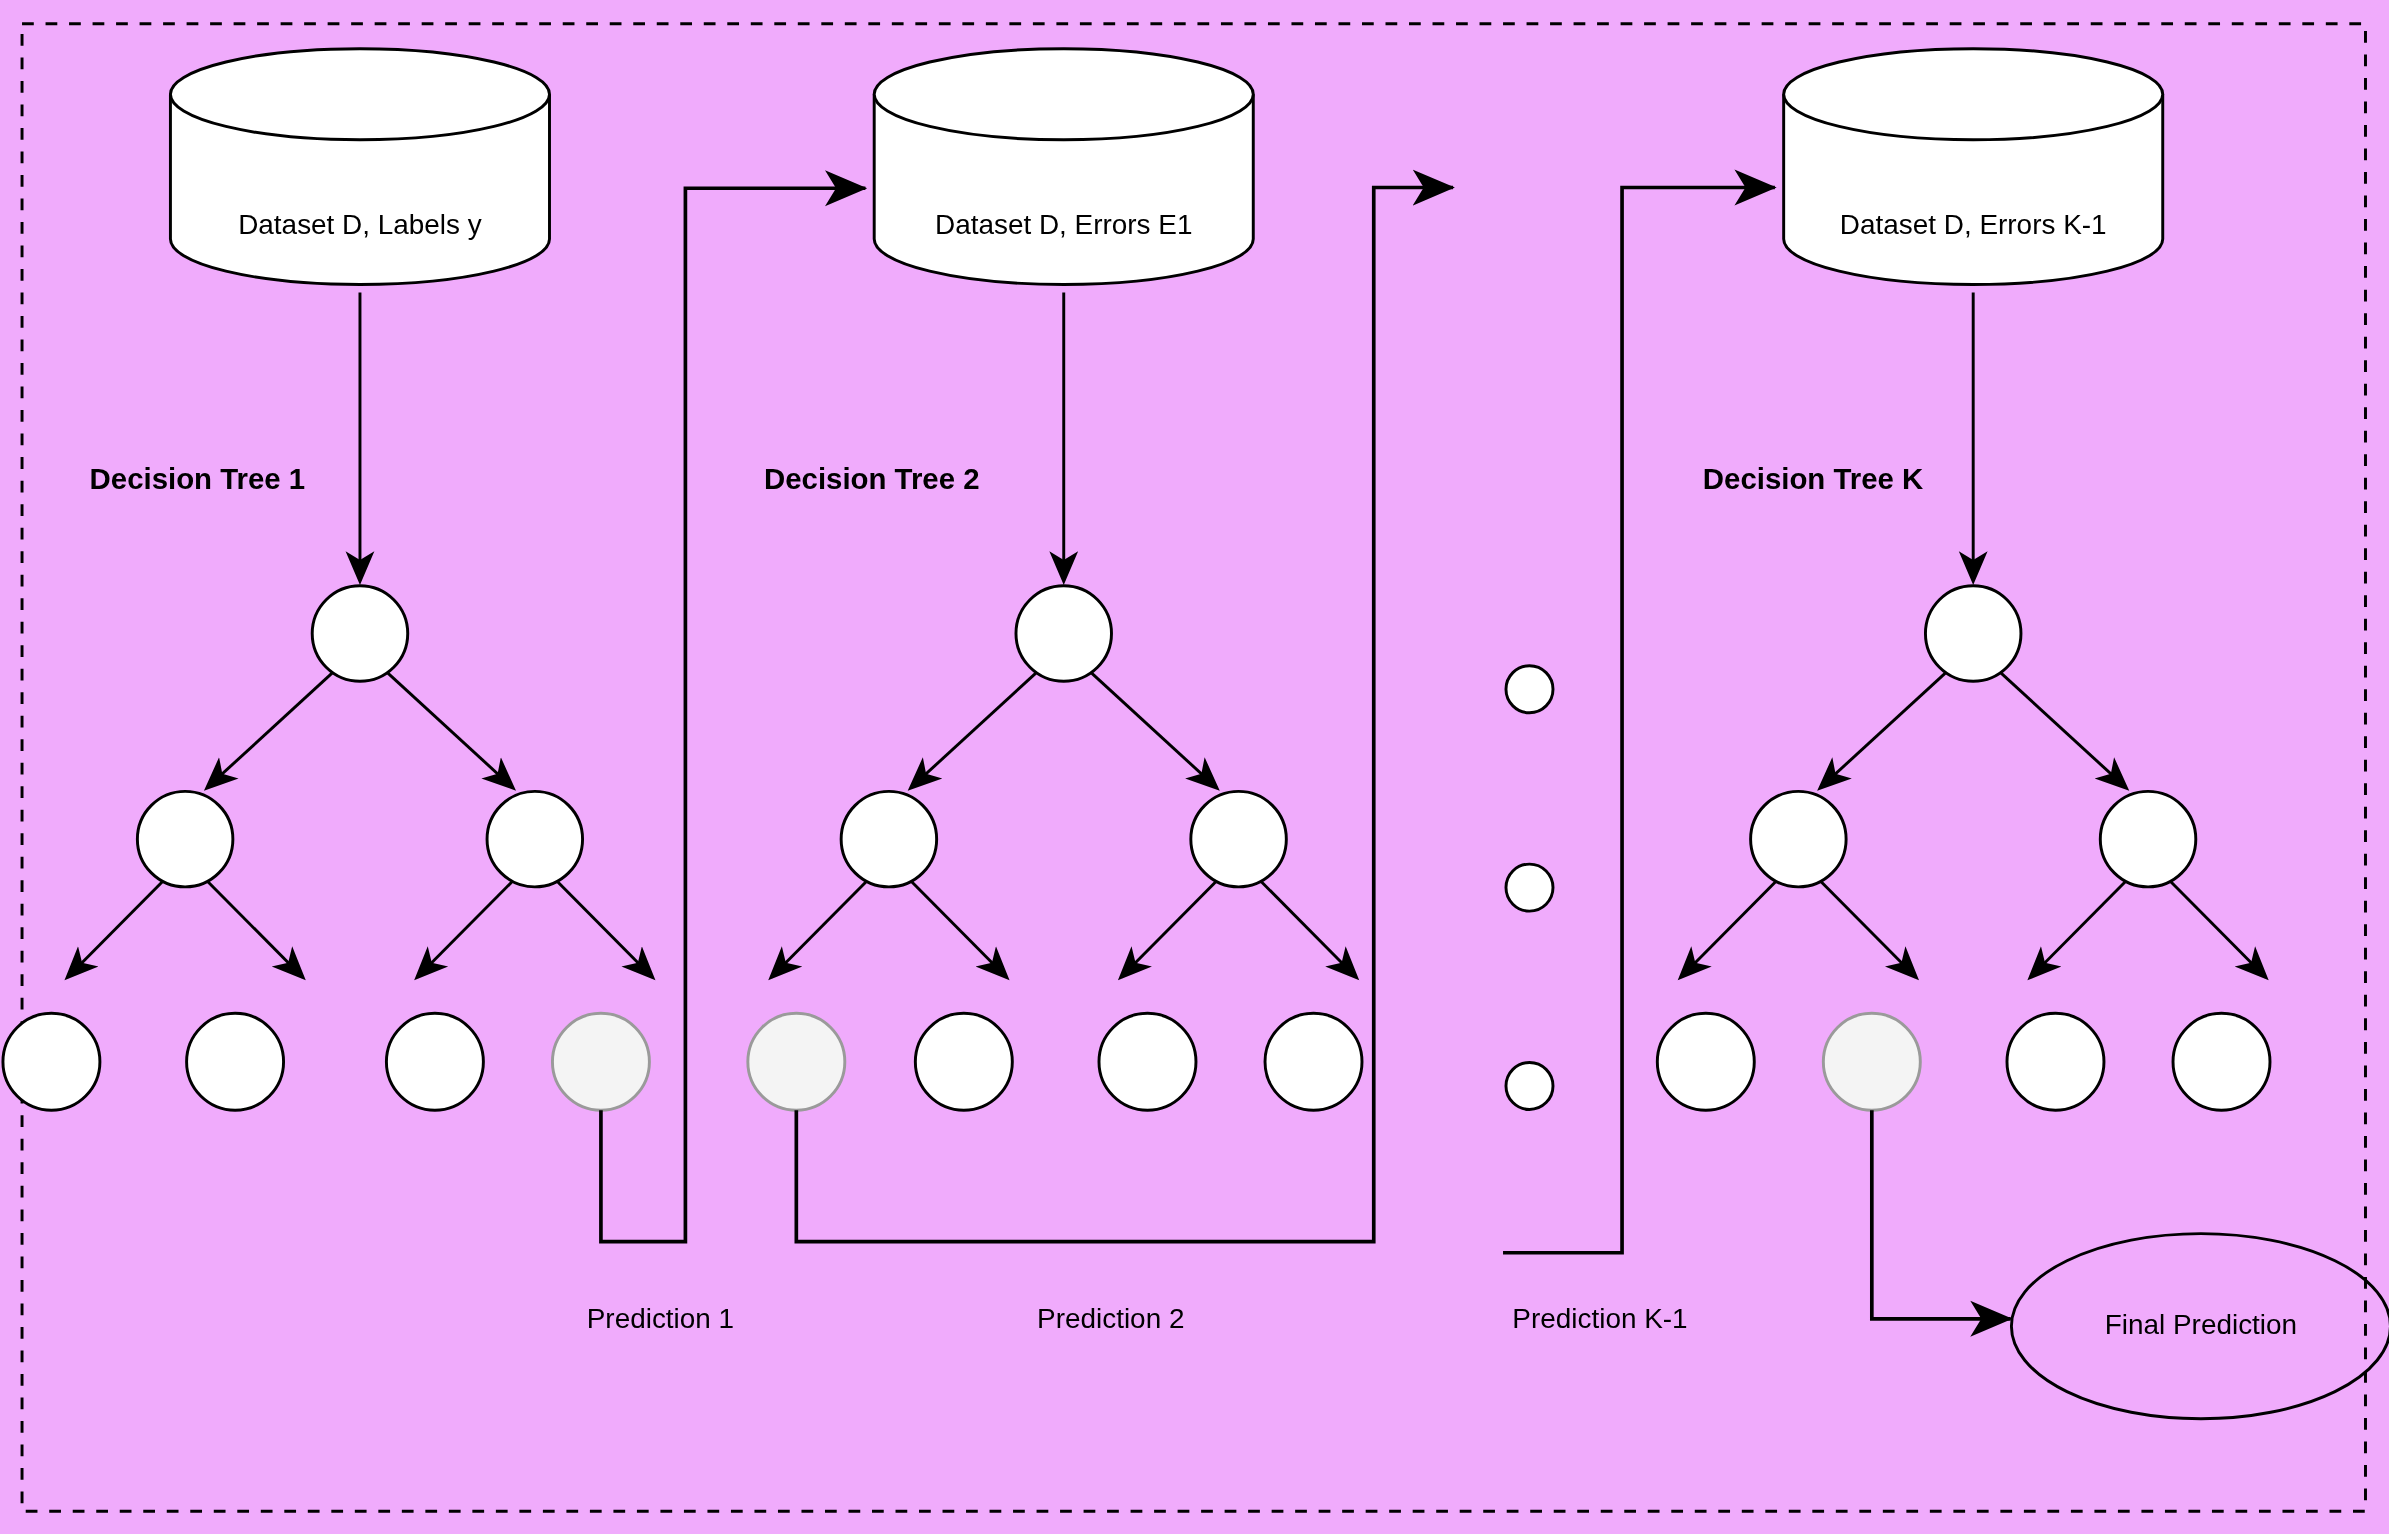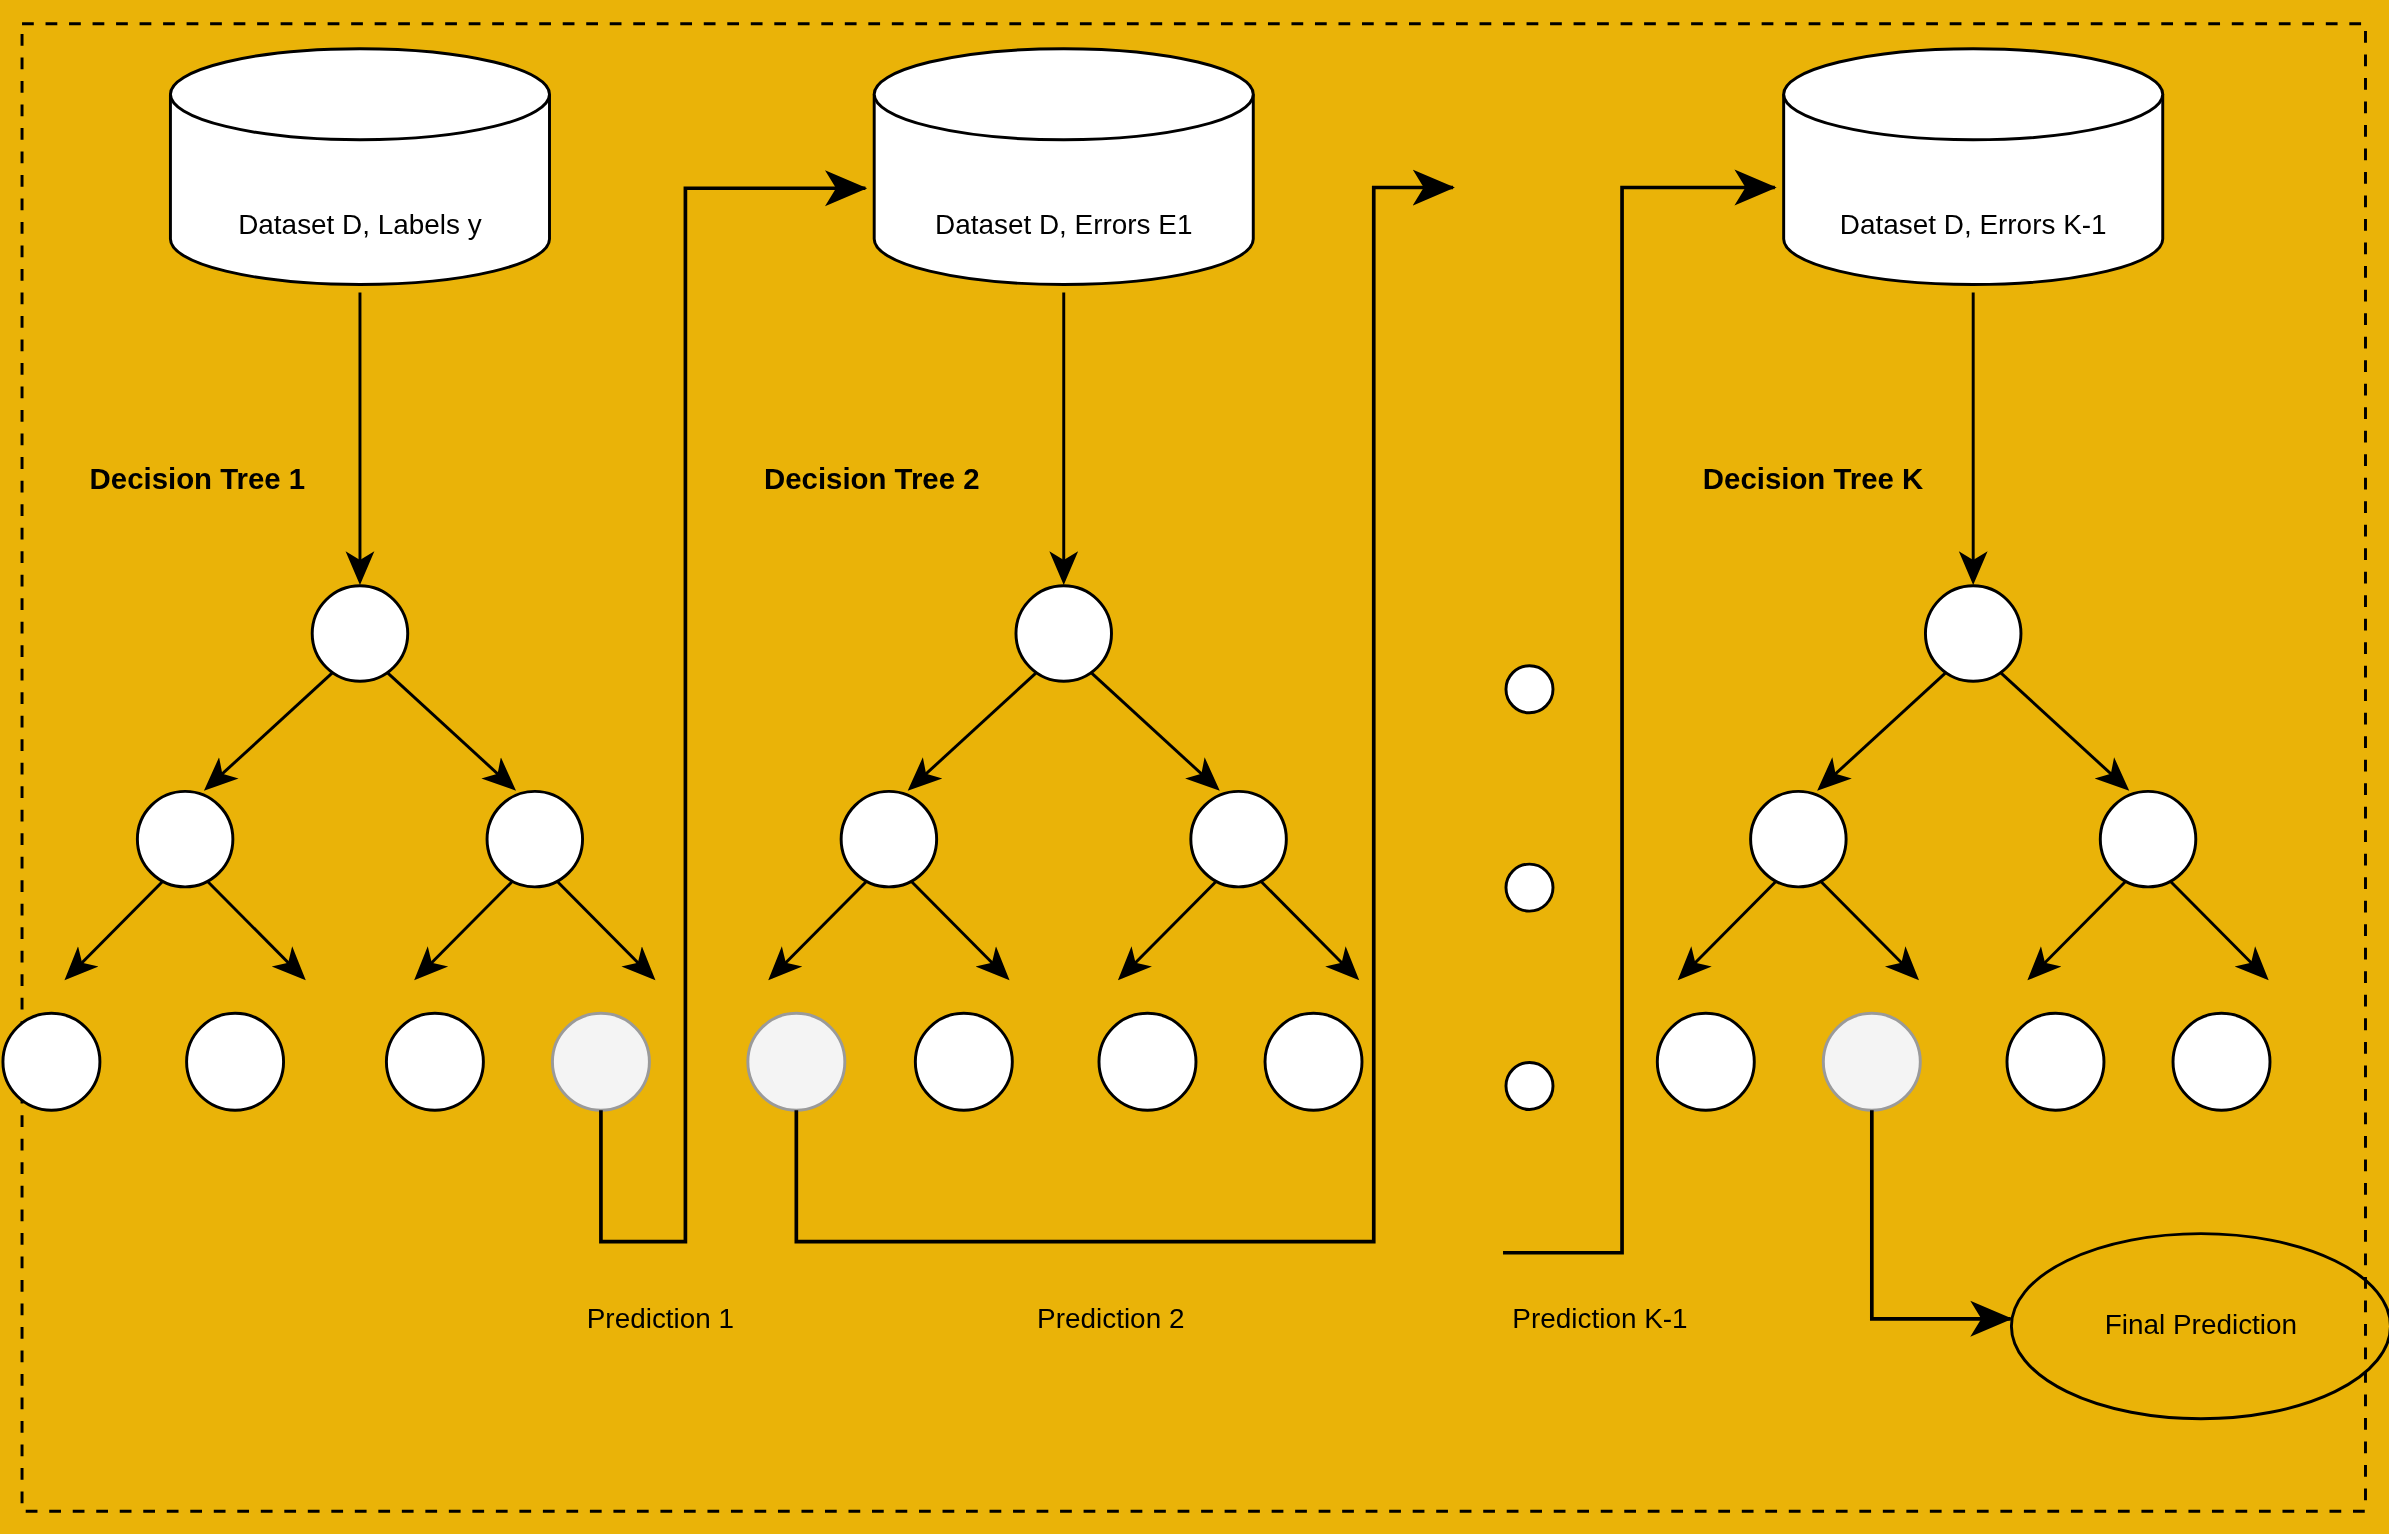--- a/index.html
+++ b/index.html
@@ -7,21 +7,21 @@
     padding: 0;
     background: #ffffff;
   }
   body {
     font-family: "Liberation Sans", sans-serif;
   }
   #stage {
     position: relative;
     width: 2389px;
     height: 1535px;
-    background: #eab308;
+    background: #f0abfc;
     overflow: hidden;
     text-align: center;
   }
   svg#diagram {
     position: absolute;
     left: 0;
     top: 0;
     width: 2389px;
     height: 1535px;
     display: block;

